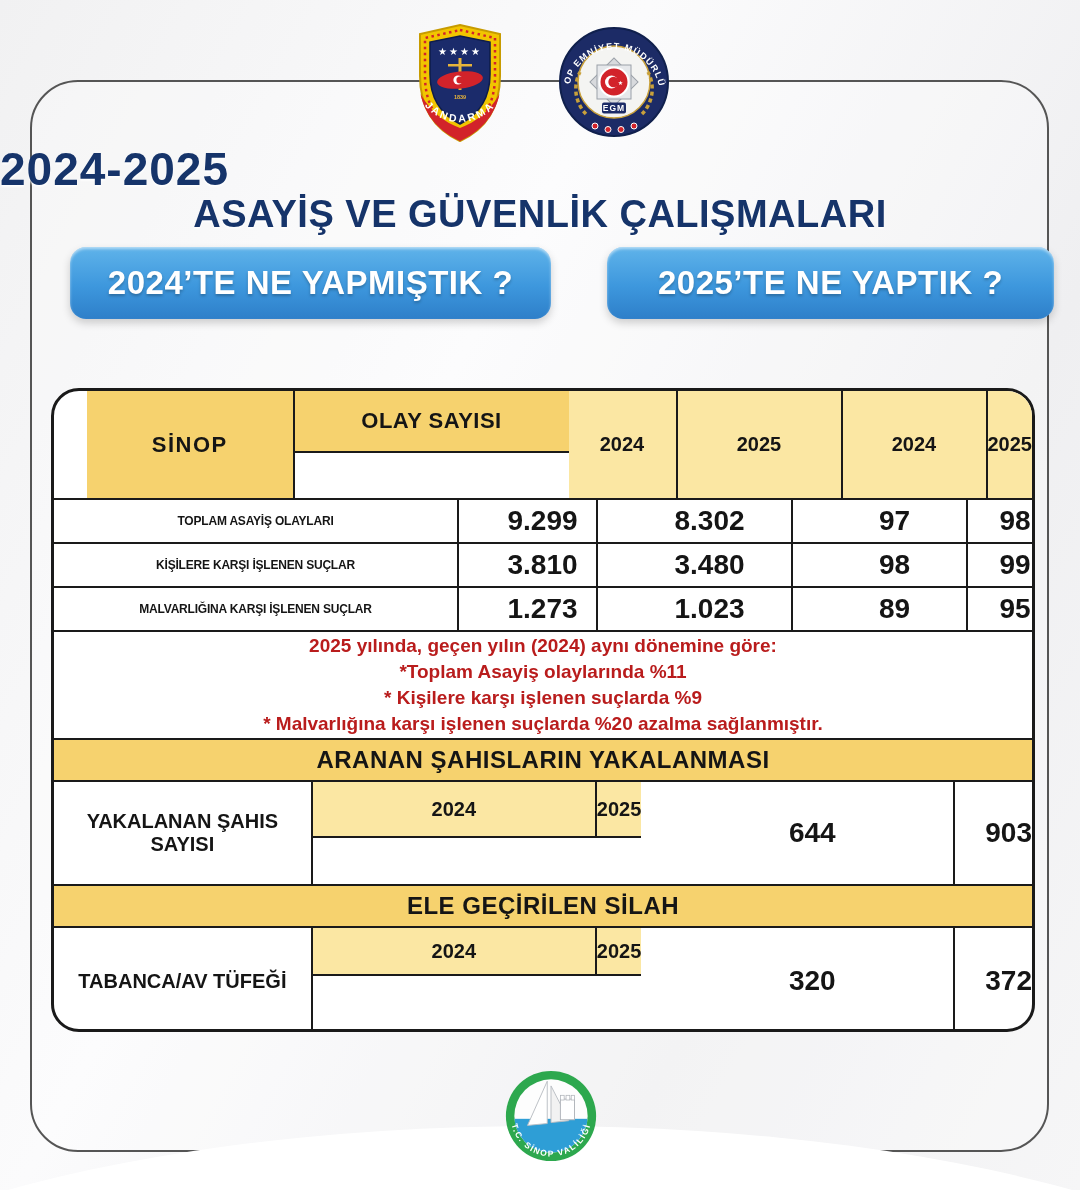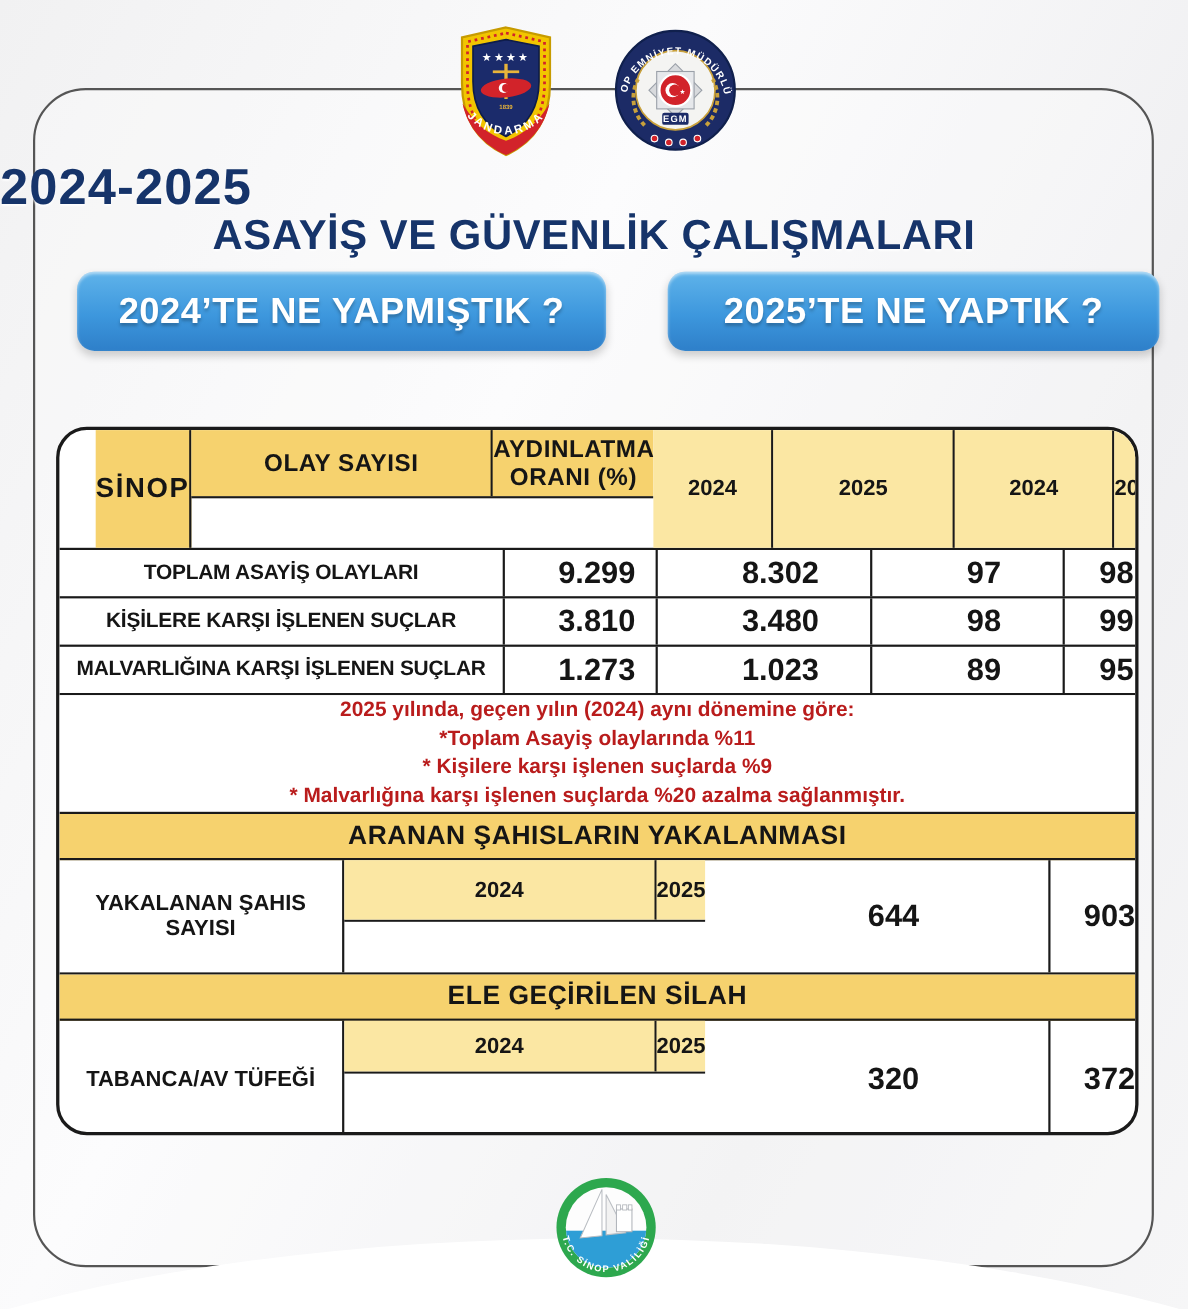--- a/index.html
+++ b/index.html
@@ -57,25 +57,25 @@
   .cell:last-child { border-right:none; }
   .gold { background:#F6D26E; }
   .pale { background:#FBE7A3; }
   .tc-label { width:405px; }
   .tc-v1 { width:109px; } .tc-v2 { width:165px; } .tc-v3 { width:145px; } .tc-v4 { flex:1; }
   .stack { flex:1; display:flex; flex-direction:row; }
   .hrow-group { display:flex; height:62px; border-bottom:2px solid #1a1a1a; }
   .hrow-years { display:flex; flex:1; }
   .group-olay { width:274px; } .group-ayd { flex:1; }
   .header-block { height:109px; }
-  .region-label { font-size:25px; letter-spacing:1.5px;margin-left:33px; }
+  .region-label { font-size:22px; letter-spacing:1.5px;margin-left:33px; }
   .group-hd { font-size:22px; letter-spacing:0.5px; }
   .year-hd { font-size:20px; }
   .data-row { height:44px; }
-  .row-label { font-size:19px; letter-spacing:-0.2px; }
+  .row-label { font-size:12px; letter-spacing:-0.2px; }
   .num { font-size:28px;margin-left:30px; }
   .note-block {
     height:108px; display:flex; flex-direction:column; align-items:center; justify-content:center;
     border-bottom:2px solid #1a1a1a; background:#fff;
   }
   .note-line { font-size:19px; font-weight:bold; line-height:26px; color:#b91c1c; text-align:center; }
   .sec-header {
     height:42px; background:#F6D26E; border-bottom:2px solid #1a1a1a;
     display:flex; align-items:center; justify-content:center;
     font-size:24px; font-weight:bold; letter-spacing:0.5px;
@@ -146,21 +146,20 @@
   <div class="btn btn-left">2024’TE NE YAPMIŞTIK ?</div>
   <div class="btn btn-right">2025’TE NE YAPTIK ?</div>
 
   <div class="stats-table">
 
     <div class="trow header-block">
       <div class="cell gold tc-label region-label">SİNOP</div>
       <div class="stack">
         <div class="hrow-group">
           <div class="cell gold group-olay group-hd">OLAY SAYISI</div>
-          <div class="cell gold group-ayd group-hd">AYDINLATMA ORANI (%)</div>
         </div>
         <div class="hrow-years">
           <div class="cell pale tc-v1 year-hd">2024</div>
           <div class="cell pale tc-v2 year-hd">2025</div>
           <div class="cell pale tc-v3 year-hd">2024</div>
           <div class="cell pale tc-v4 year-hd">2025</div>
         </div>
       </div>
     </div>
 

